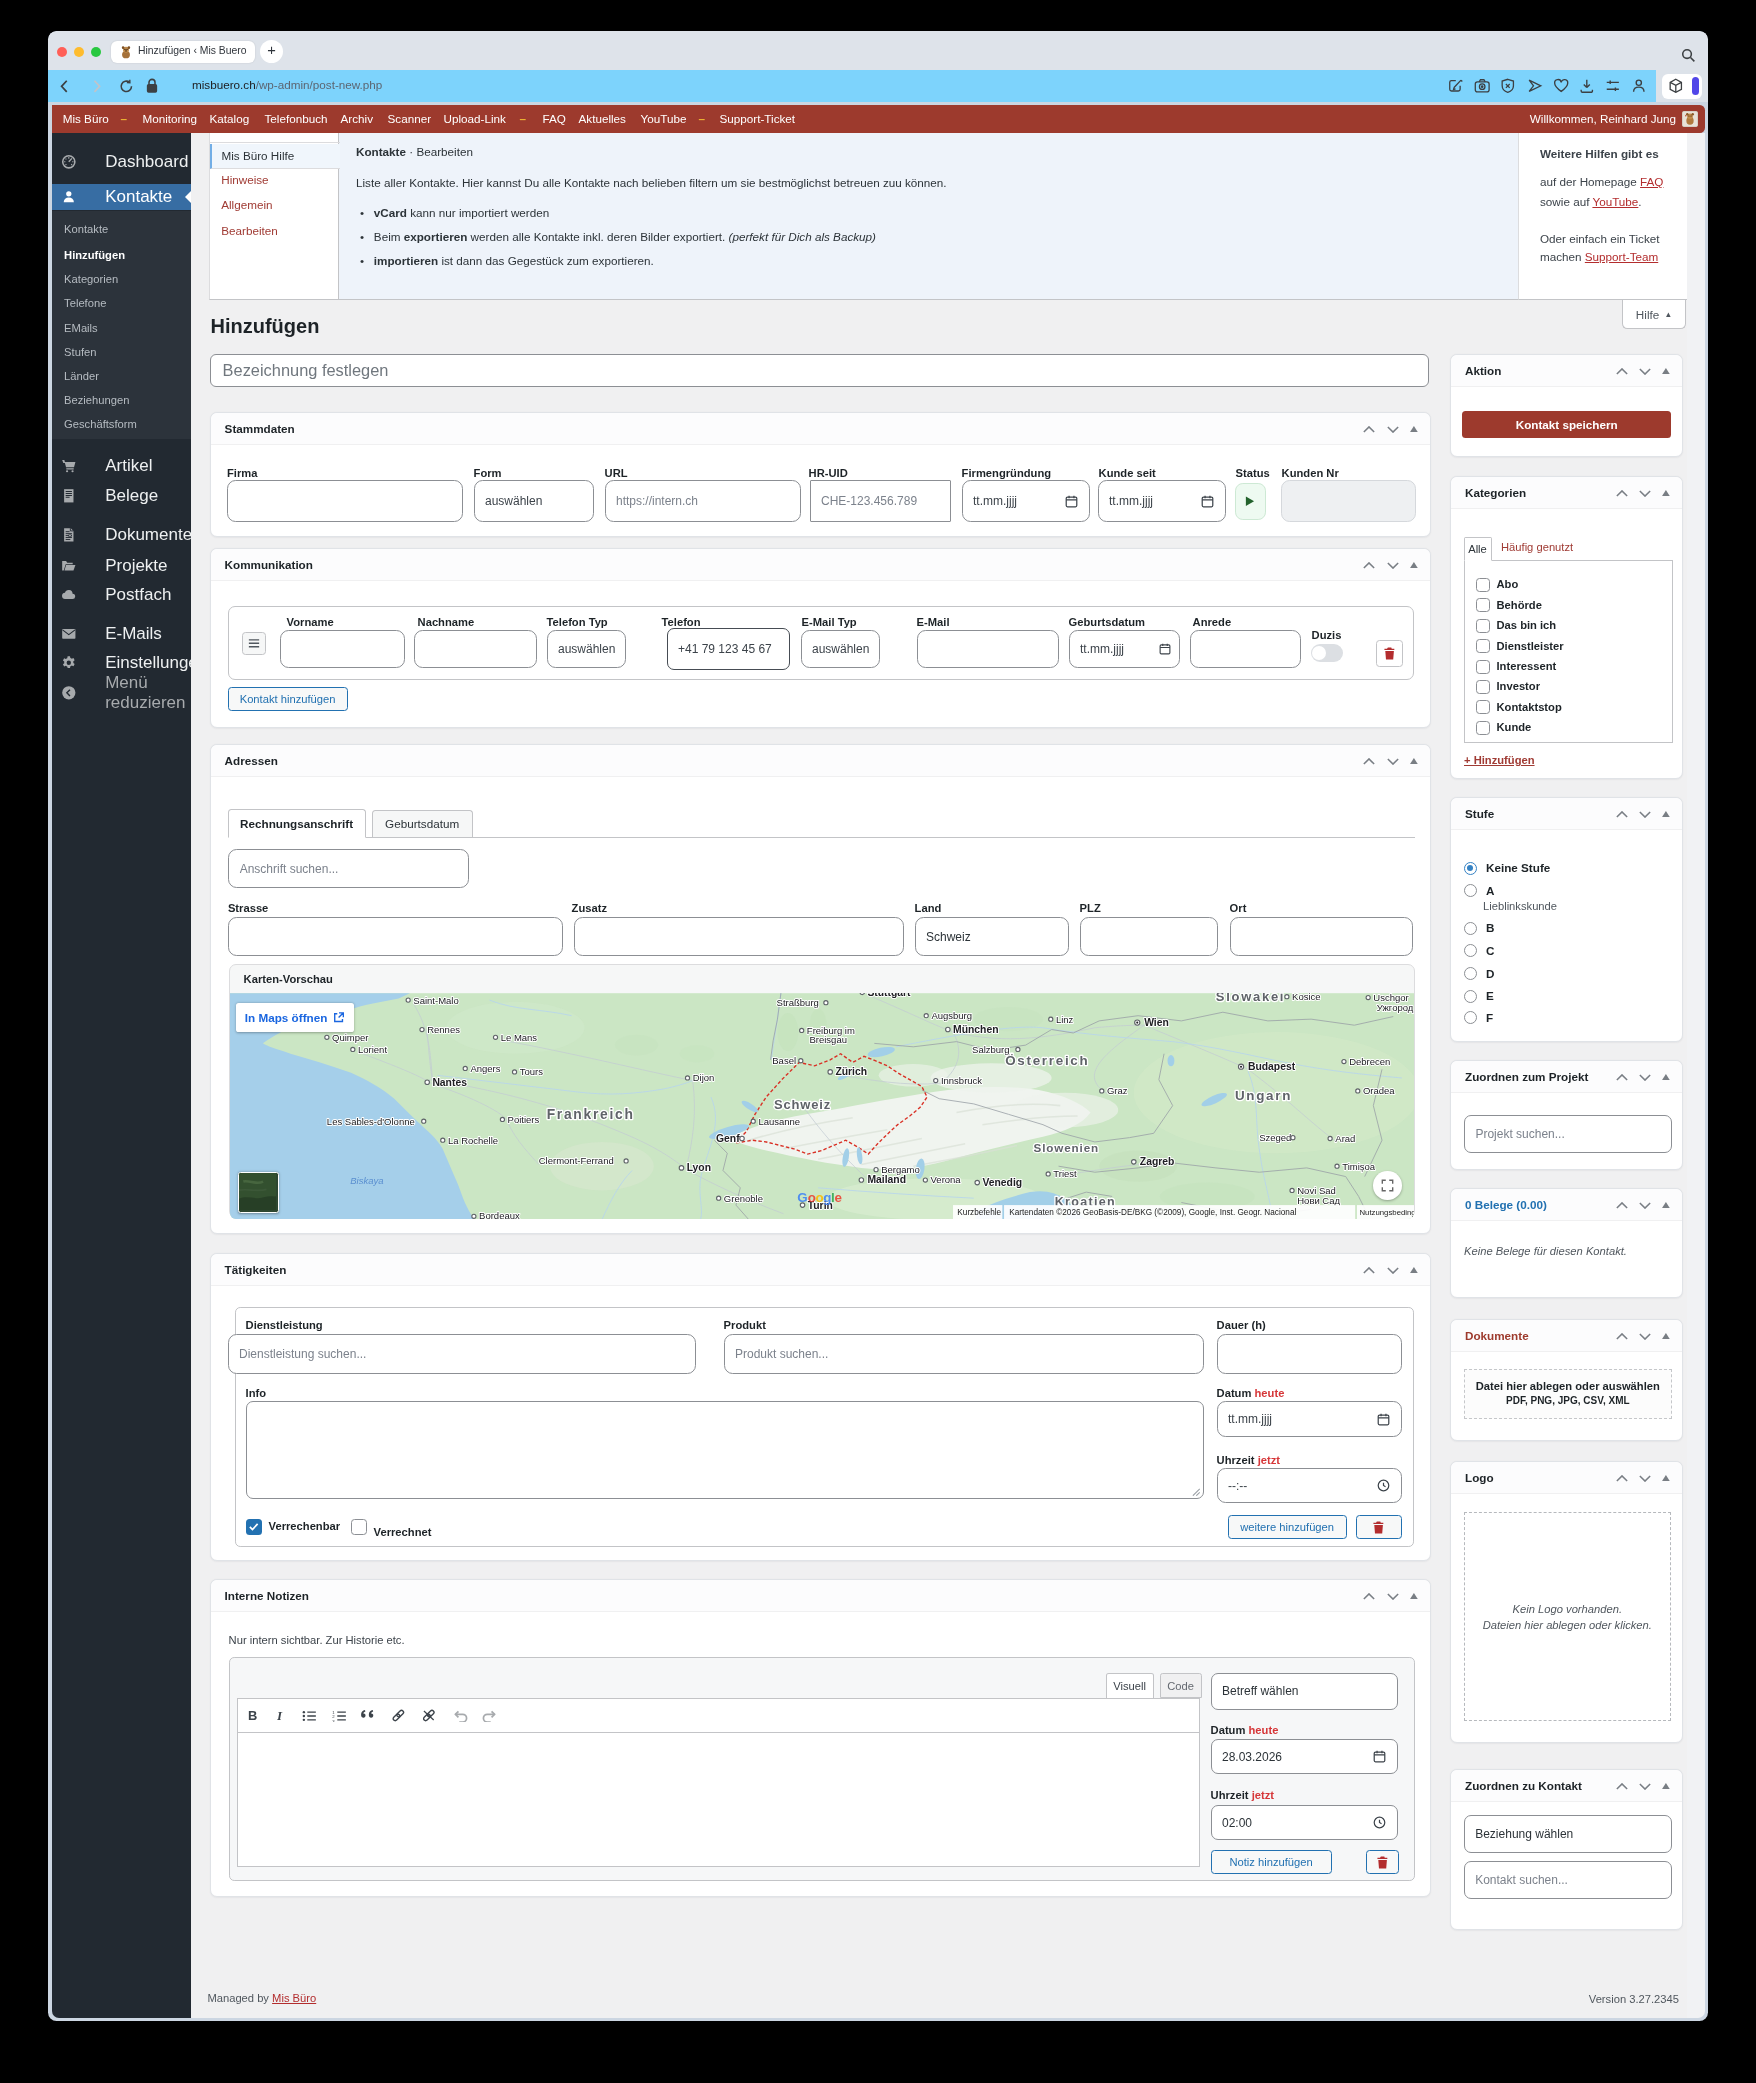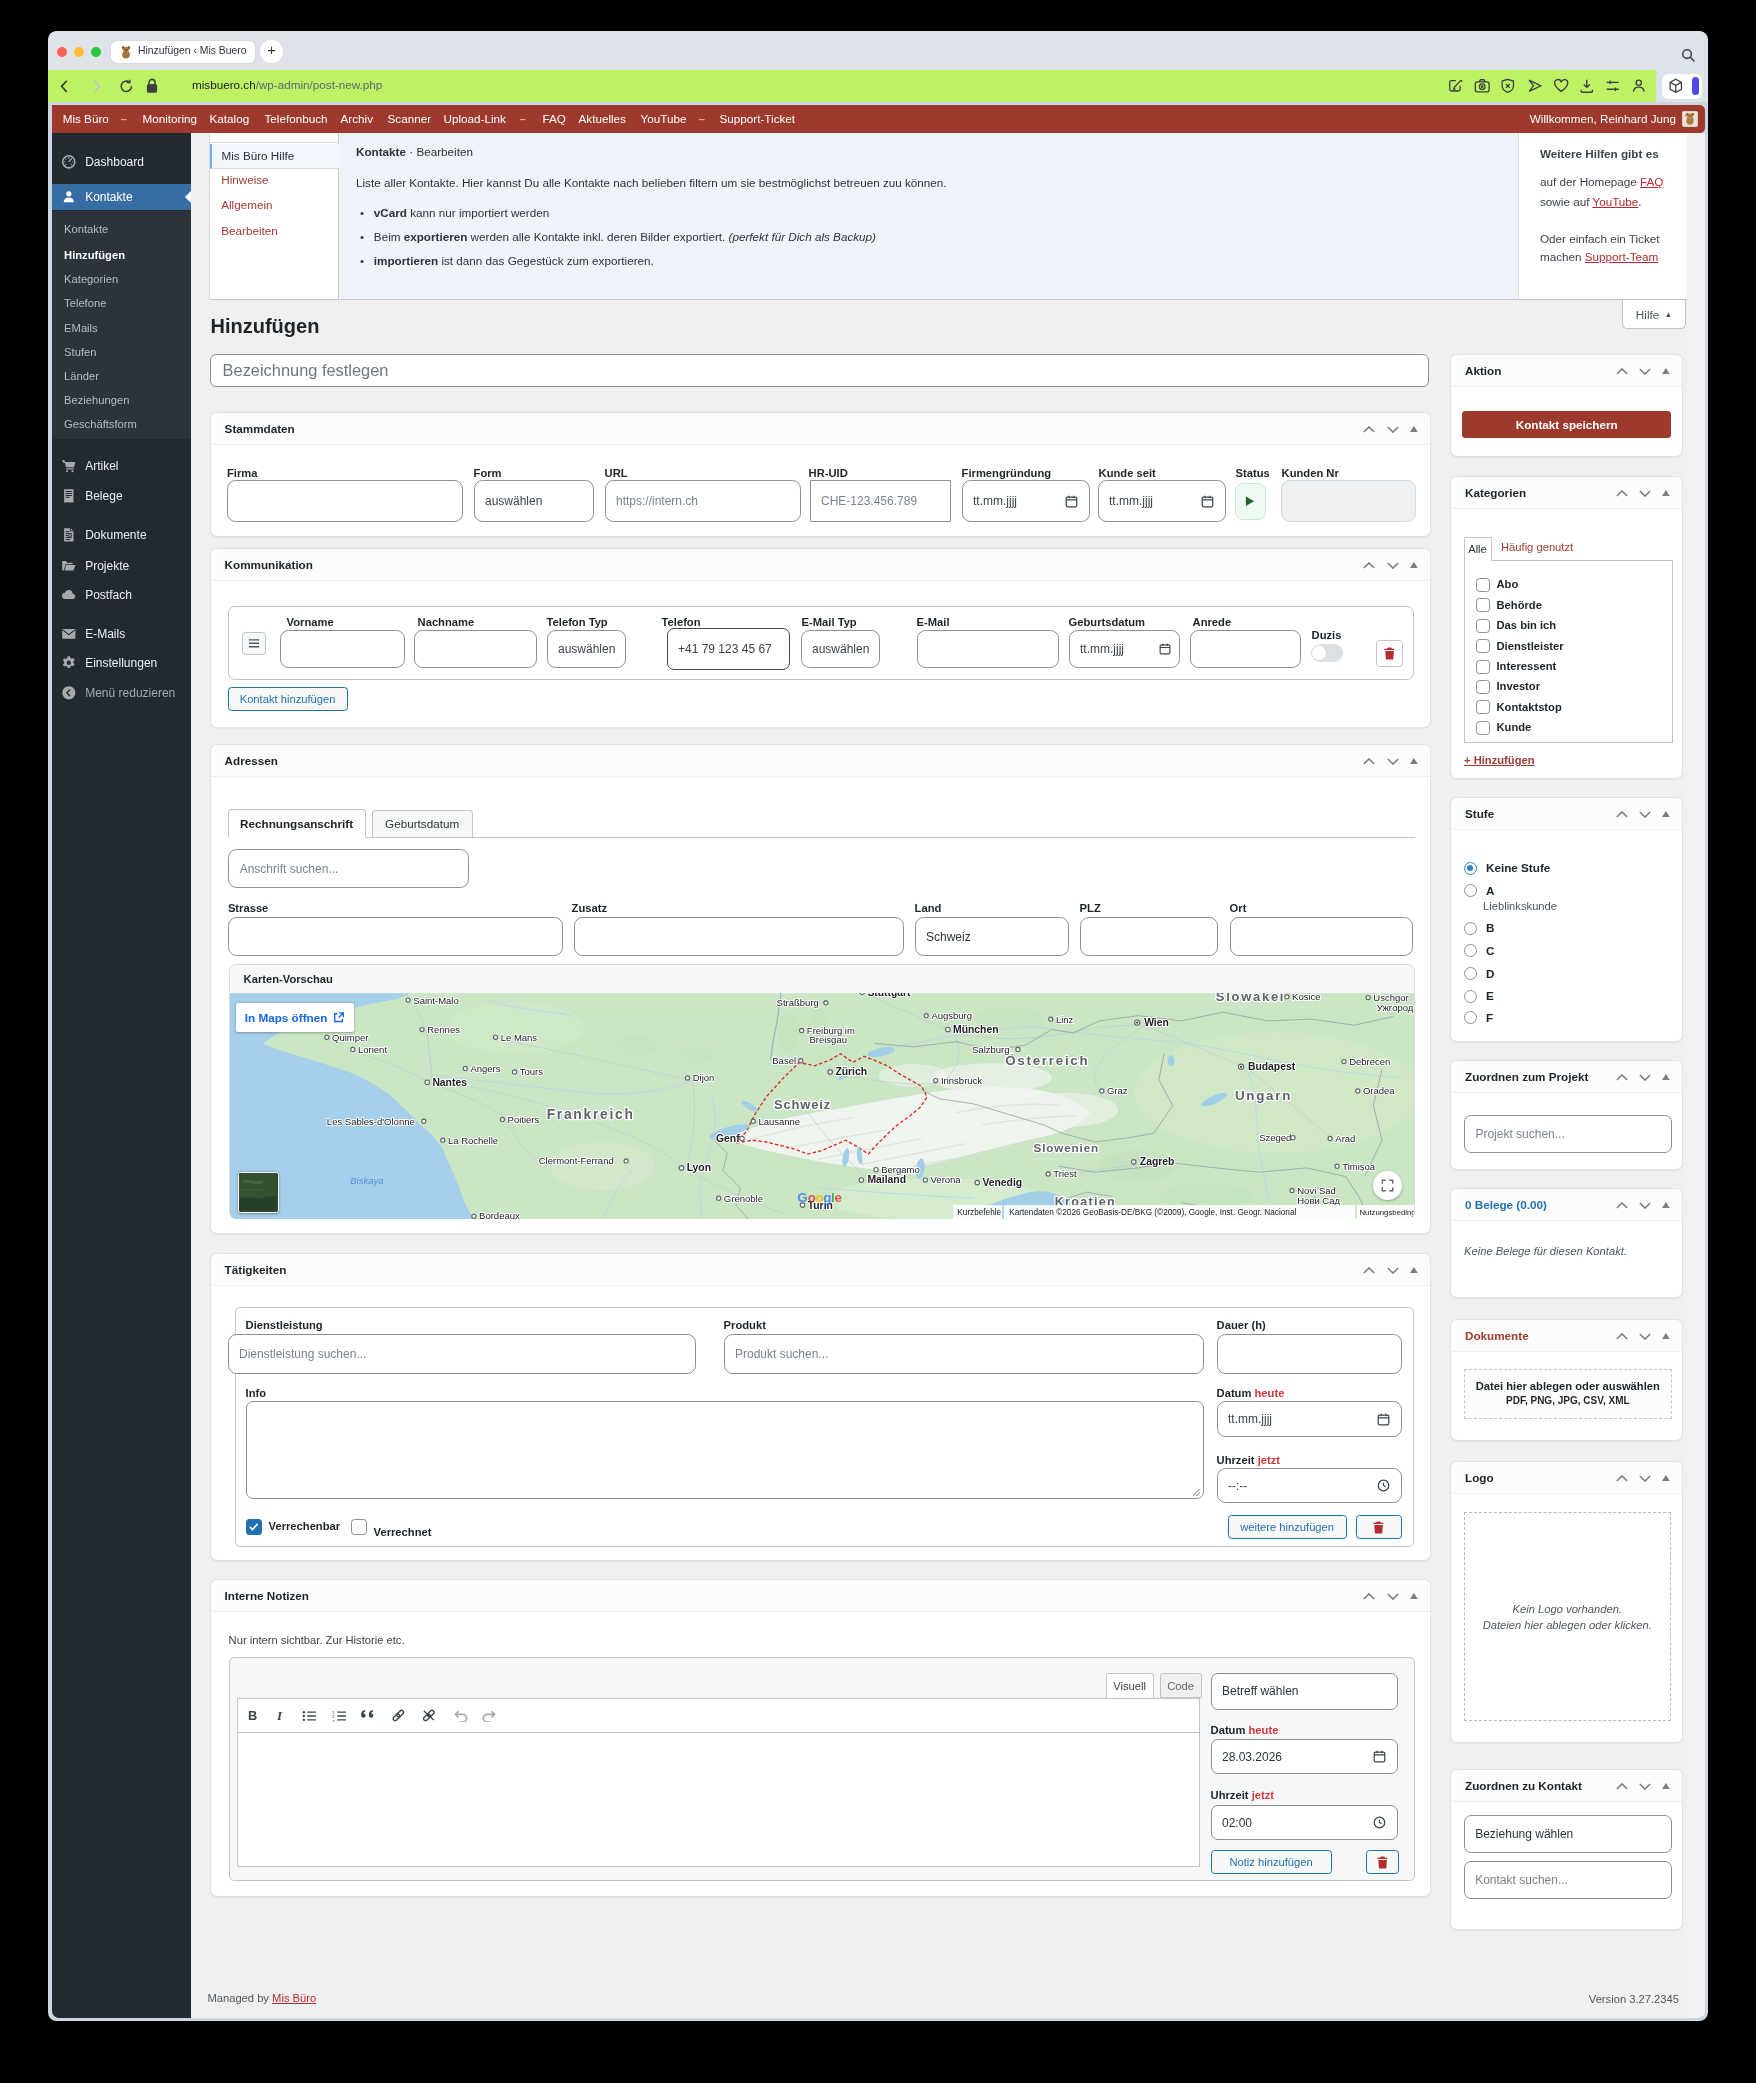--- a/index.html
+++ b/index.html
@@ -4,30 +4,30 @@
 <style>
   * { margin:0; padding:0; box-sizing:border-box; }
   html,body { width:1756px; height:2084px; background:#000; font-family:"Liberation Sans", sans-serif; }
   #page { position:relative; width:1756px; height:2084px; background:#000; overflow:hidden; }
   .abs { position:absolute; }
   #win { position:absolute; left:48px; top:31px; width:1660px; height:1990px; background:#ccd6e2; border-radius:8.6px; overflow:hidden; }
   
   .tl { position:absolute; top:15.6px; width:10.4px; height:10.4px; border-radius:50%; }
   #tab { position:absolute; left:63px; top:9.5px; width:144px; height:22.5px; background:#fff; border-radius:6px; box-shadow:0 0 1.7px rgba(0,0,0,.15); font-size:10.4px; color:#30353c; }
   #plus { position:absolute; left:209px; top:8.6px; width:23px; height:23px; background:#fff; border-radius:50%; color:#30353c; font-size:14.7px; text-align:center; line-height:21.6px; }
-  #urlrow { position:absolute; left:0; top:39px; width:1660px; height:32px; background:#bef264; }
+  #urlrow { position:absolute; left:0; top:39px; width:1660px; height:32px; background:#7dd3fc; }
   .uic { position:absolute; top:7px; }
   
   #adminbar { position:absolute; left:3.5px; top:74px; width:1653px; height:28px; background:#9d3a2d; border-radius:0 5.2px 5.2px 0; color:#fff; font-size:11.7px; }
   .ab-it { position:absolute; top:0; height:28px; line-height:28px; white-space:nowrap; font-weight:500; }
   .ab-dash { color:#edb434; font-weight:700; }
   #sidebar { position:absolute; left:3.5px; top:102px; width:140px; height:1885px; background:#222931; border-radius:0 0 0 7px; }
   #content { position:absolute; left:143px; top:102px; width:1496px; height:1885px; background:#f0f0f1; }
   #gutter { position:absolute; left:1639px; top:102px; width:18px; height:1885px; background:#f1f2f4; border-radius:0 0 7px 0; }
-  .m-top { position:relative; display:flex; align-items:center; height:29px; color:#eef0f1; font-size:12px; }
+  .m-top { position:relative; display:flex; align-items:center; height:29px; color:#eef0f1; font-size:17px;gap:20px; }
   .m-top .mi { width:15.6px; height:15.6px; margin-left:9.5px; margin-right:8.6px; flex:none; }
   .m-sub { height:24px; display:flex; align-items:center; padding-left:12.6px; color:#b6bcc2; font-size:11.2px; }
   
   .card { position:absolute; background:#fff; border:0.9px solid #e0e3e7; border-radius:7px; box-shadow:0 0.9px 1.7px rgba(16,24,40,.05); }
   .chead { position:relative; height:32px; border-bottom:0.9px solid #f0f0f1; display:flex; align-items:center; padding:0 14px; font-weight:700; font-size:11.7px; color:#1d2327; background:#fcfcfd; border-radius:7px 7px 0 0; }
   .chev { position:absolute; top:0; right:12px; height:32px; display:flex; align-items:center; gap:11.2px; }
   .lbl { position:absolute; font-size:11.2px; font-weight:700; color:#1d2327; }
   .inp { position:absolute; border:0.9px solid #8c8f94; border-radius:7px; background:#fff; font-size:12px; color:#50575e; display:flex; align-items:center; padding:0 10.4px; height:33px; }
   .ph { color:#7c828c; }
   .red { color:#b32d2e; }

